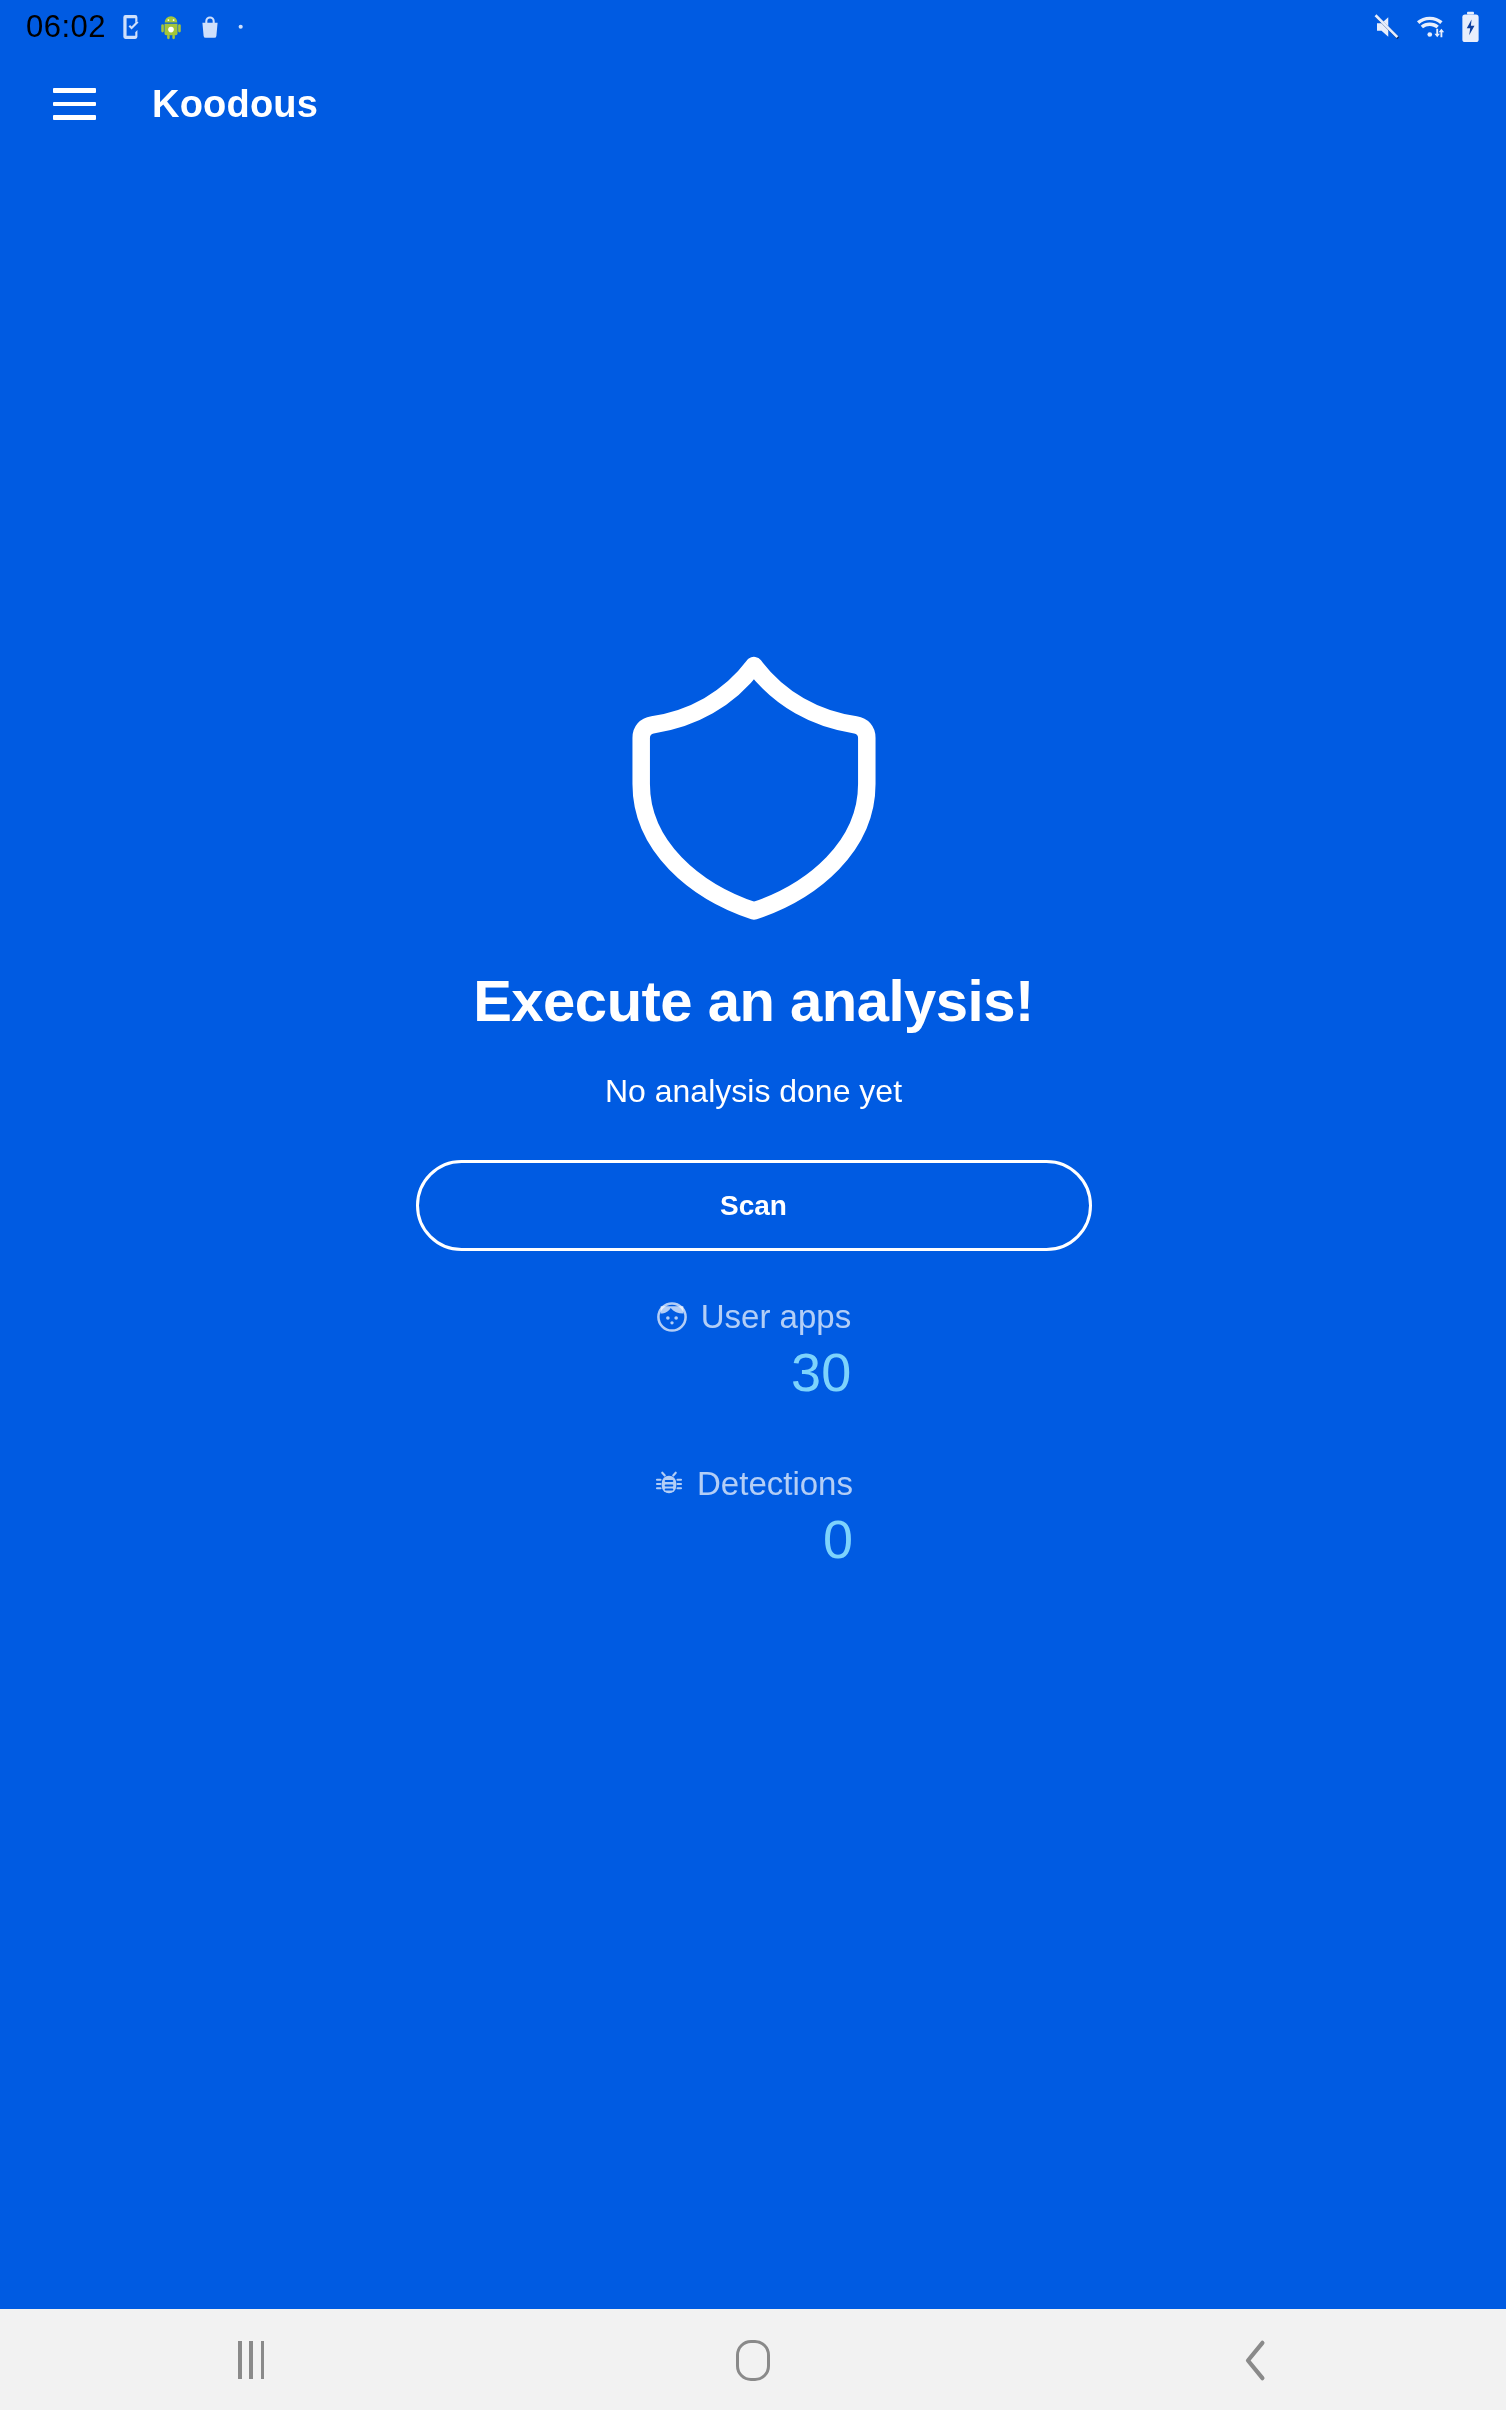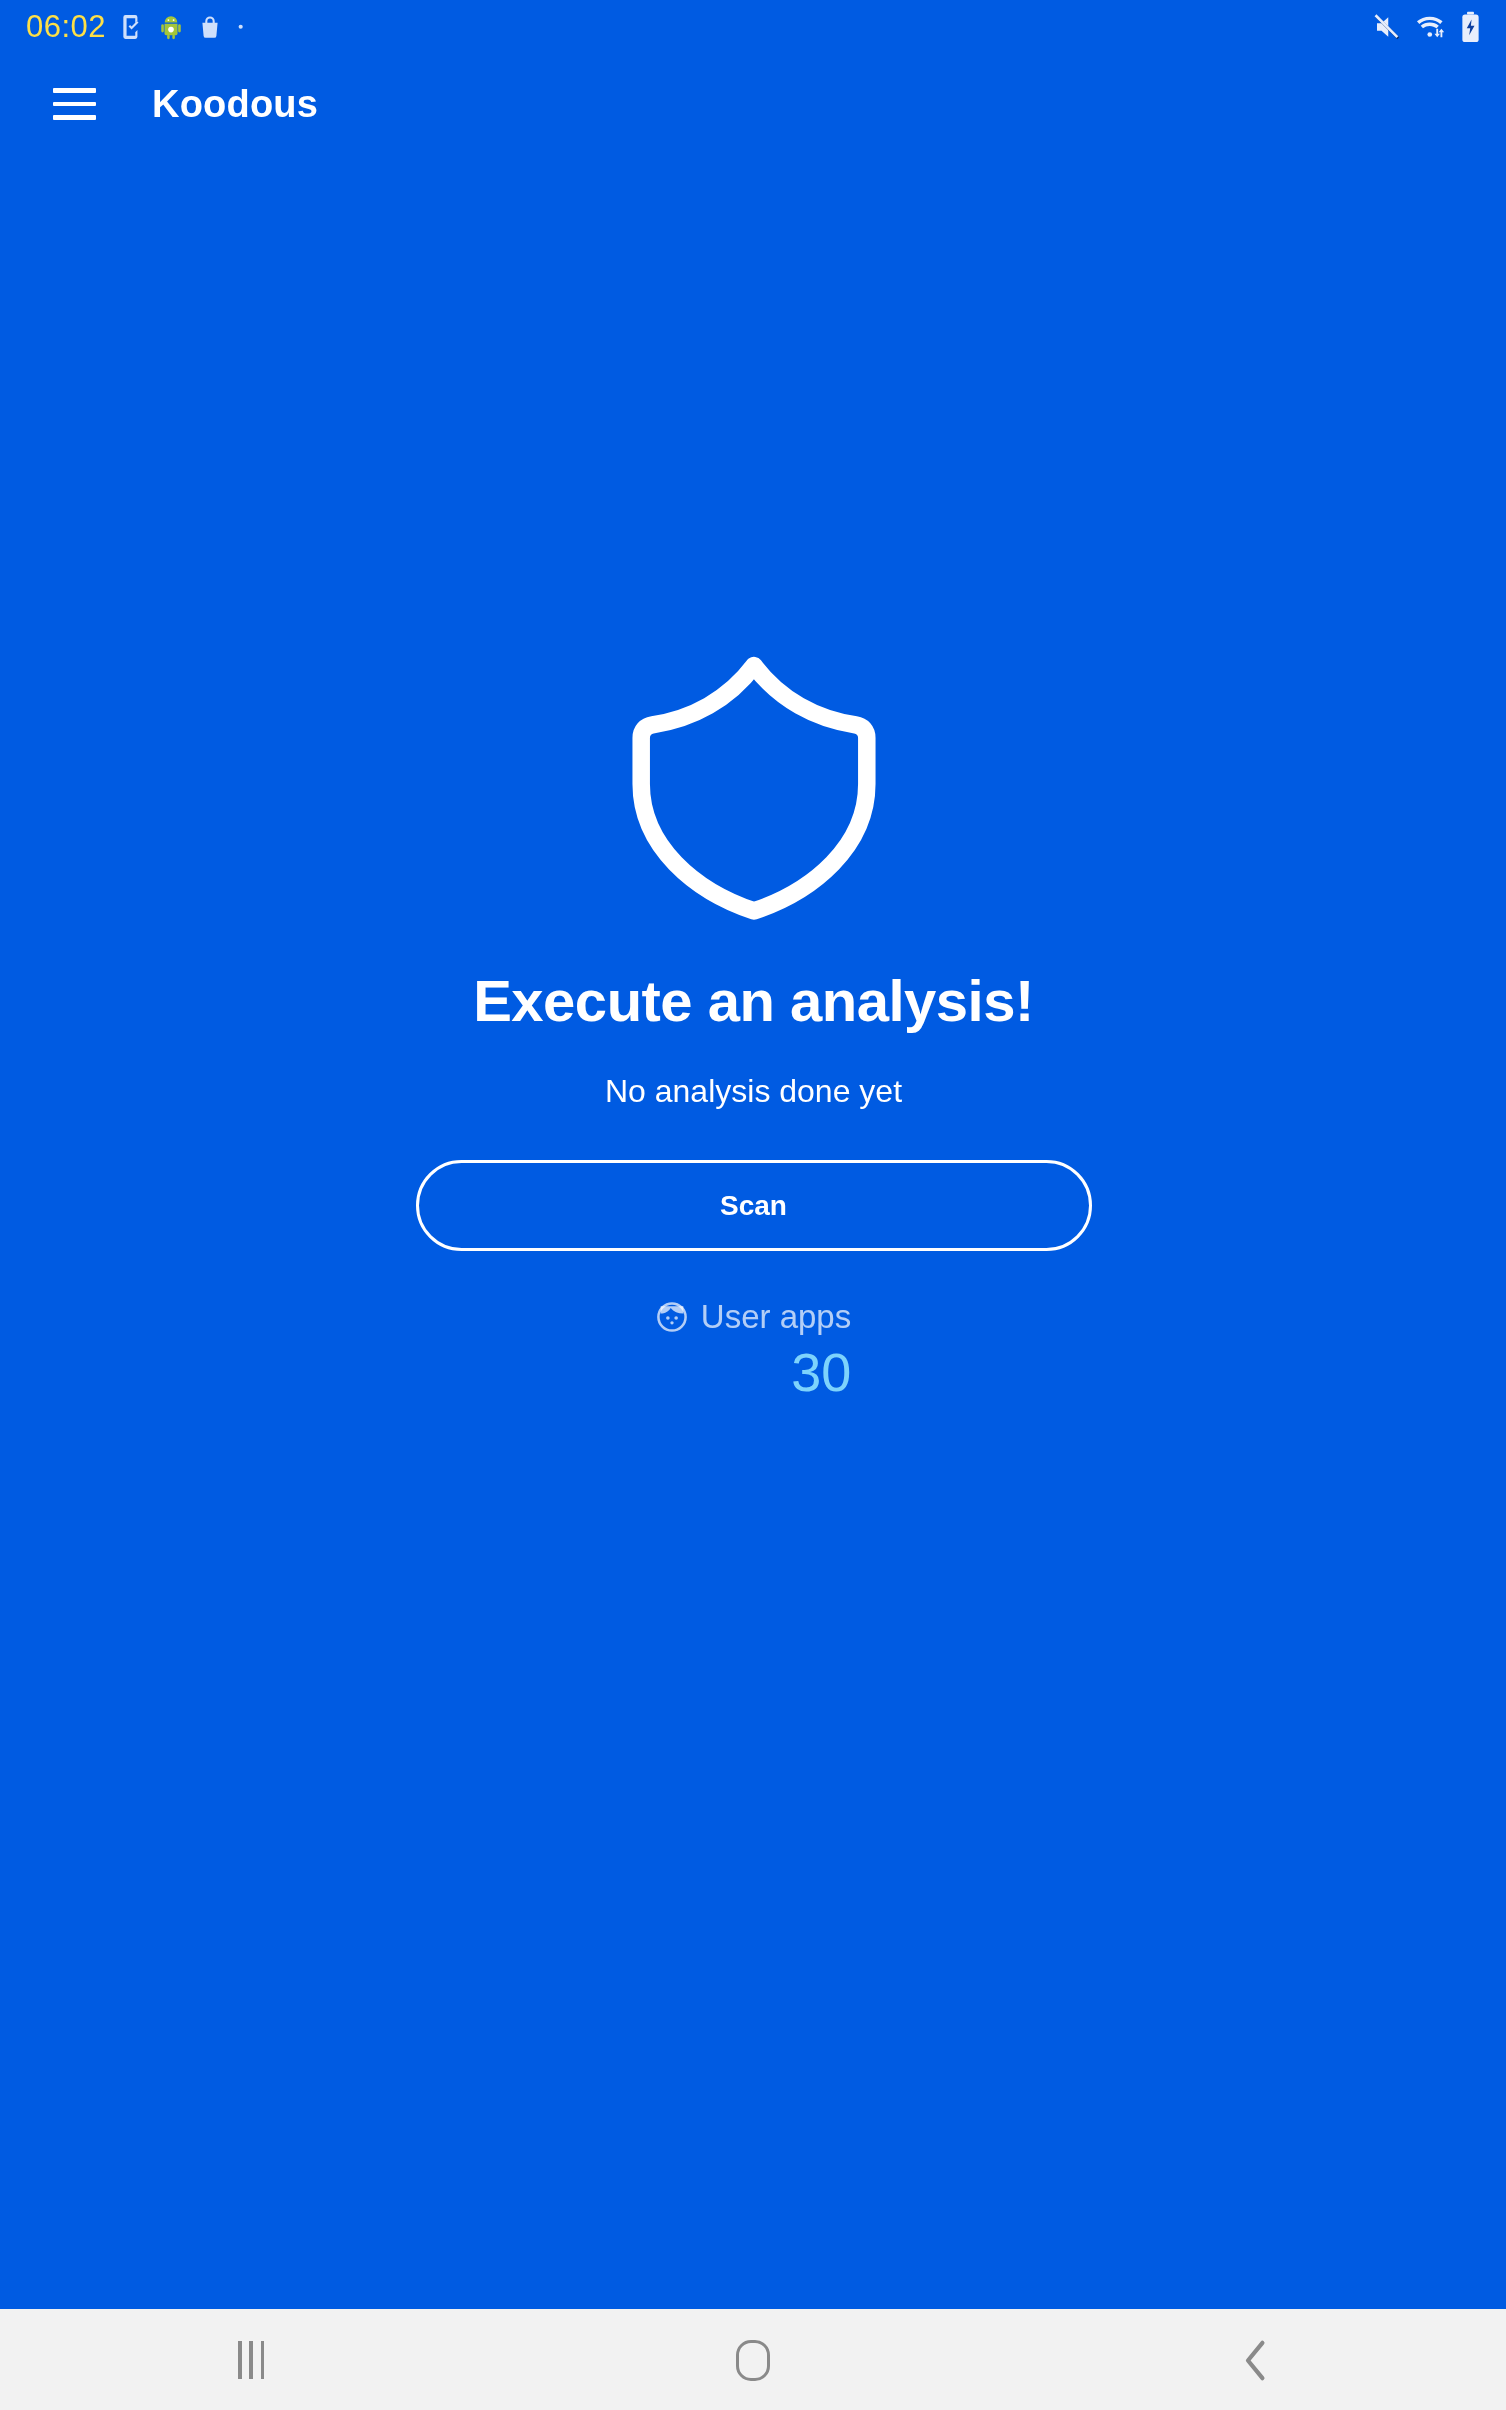--- a/index.html
+++ b/index.html
@@ -26,21 +26,21 @@
     justify-content: space-between;
     padding: 0 26px;
     box-sizing: border-box;
   }
   .status-left {
     display: flex;
     align-items: center;
     gap: 13px;
   }
   .status-clock {
-    color: #fde047;
+    color: #000000;
     font-size: 31px;
     letter-spacing: 0.5px;
     font-family: "Liberation Sans", sans-serif;
   }
   .status-right {
     display: flex;
     align-items: center;
     gap: 13px;
   }
   .sicon { display: block; }
@@ -288,20 +288,33 @@
         <span>User apps</span>
       </div>
       <div class="stat-value">30</div>
     </div>
 
     <div class="stat-gap"></div>
 
 
     <div class="stat-gap"></div>
 
+    <div class="stat-block">
+      <div class="stat-label">
+        <svg width="30" height="30" viewBox="0 0 24 24">
+          <path d="M8.6 5.2 6.6 3.0 M15.4 5.2 17.4 3.0" stroke="rgba(255,255,255,0.70)" stroke-width="1.7" stroke-linecap="round"></path>
+          <path d="M5.2 8.6 2.4 8.6 M5.2 12 2.4 12 M5.2 15.4 2.4 15.4" stroke="rgba(255,255,255,0.70)" stroke-width="1.7" stroke-linecap="round"></path>
+          <path d="M18.8 8.6 21.6 8.6 M18.8 12 21.6 12 M18.8 15.4 21.6 15.4" stroke="rgba(255,255,255,0.70)" stroke-width="1.7" stroke-linecap="round"></path>
+          <rect x="6.2" y="5.4" width="11.6" height="14" rx="5.8" fill="rgba(255,255,255,0.70)"></rect>
+          <path d="M9.3 9.6h5.4 M9.3 13.2h5.4 M9.3 16.4h5.4" stroke="#005be2" stroke-width="1.5" stroke-linecap="round"></path>
+        </svg>
+        <span>Detections</span>
+      </div>
+      <div class="stat-value">0</div>
+    </div>
 
   </div>
 </div>
 
 <div class="nav-bar">
   <div class="nav-btn">
     <div class="recents-icon">
       <i></i>
       <i></i>
       <i></i>

